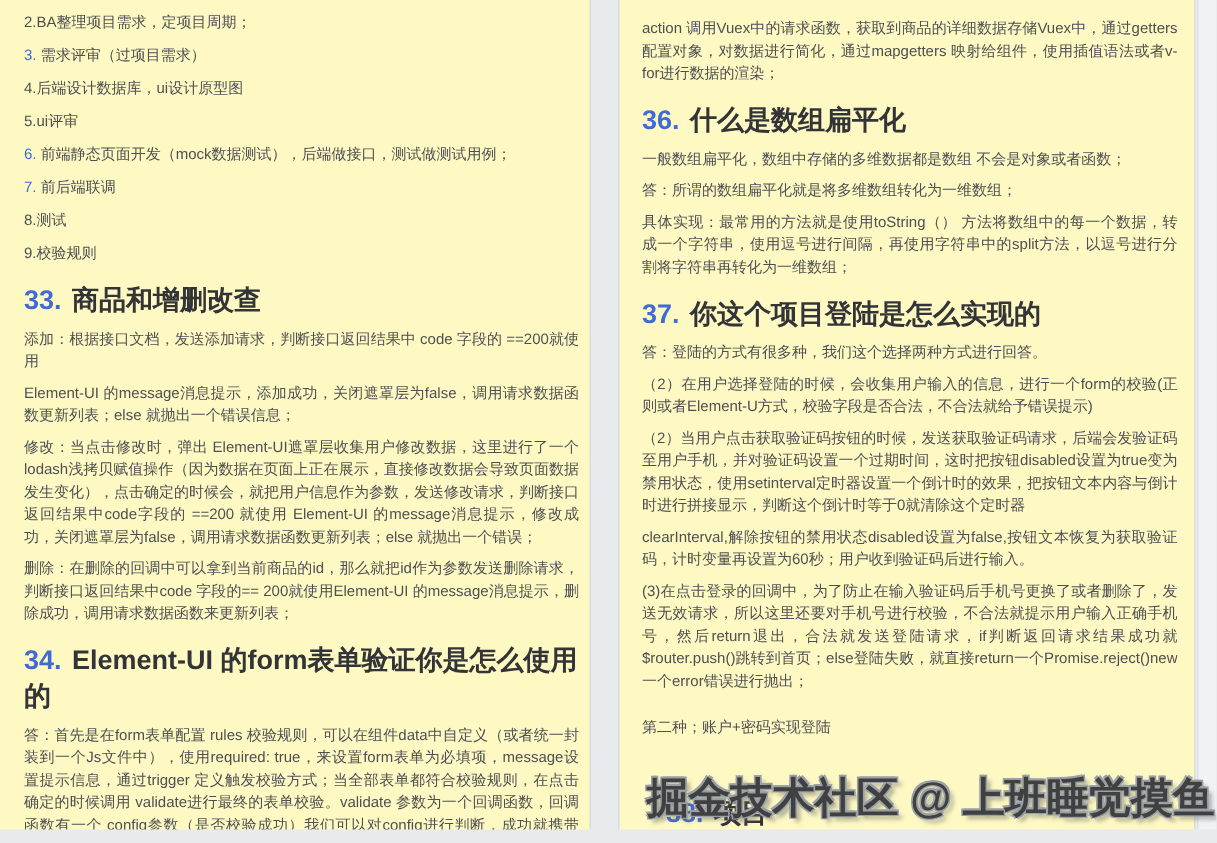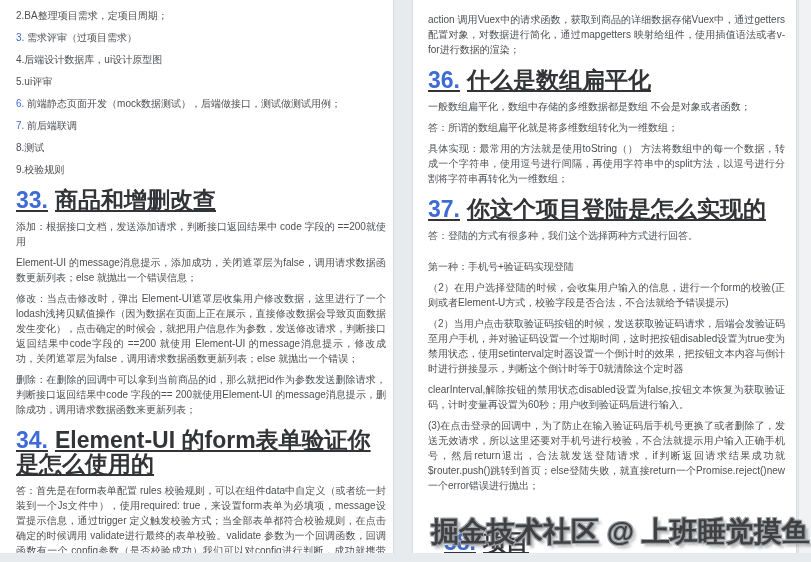--- a/index.html
+++ b/index.html
@@ -5,21 +5,21 @@
   html, body { margin: 0; padding: 0; }
   body {
     width: 811px; height: 562px;
     background: #e7ebee;
     position: relative;
     overflow: hidden;
     font-family: "Liberation Sans", sans-serif;
   }
   .page {
     position: absolute; top: 0;
-    background: #ffffff;
+    background: #fef9c3;
     height: 553px;
     box-sizing: border-box;
     overflow: hidden;
   }
   .page-left {
     left: 0; width: 394px;
     padding: 8px 7px 0 16px;
     border-right: 1px solid #d7dce0;
   }
   .page-right {
@@ -37,26 +37,25 @@
   p {
     margin: 0 0 6px 0;
     font-size: 10px;
     line-height: 15px;
     color: #4d4f53;
     text-align: justify;
   }
   .li { margin: 0 0 7px 0; text-align: left; }
   .blue { color: #3e6bd6; }
   h2 {
-    font-size: 23px;
+    font-size: 18px;
     line-height: 24px;
     font-weight: bold;
     color: #333437;
     margin: 11px 0 7px 0;
-    text-decoration: underline;
   }
   h2 .num { color: #3e6bd6; margin-right: 7px; }
   .gap { margin-top: 16px; }
   .flow-clip { max-height: 498px; overflow: hidden; }
   .h38 {
     position: absolute; left: 15px; top: 514px;
     margin: 16px;
   }
   .watermark {
     position: absolute; left: 431px; top: 513px;
@@ -103,21 +102,20 @@
   <div class="flow-clip">
     <p>action 调用Vuex中的请求函数，获取到商品的详细数据存储Vuex中，通过getters 配置对象，对数据进行简化，通过mapgetters 映射给组件，使用插值语法或者v-for进行数据的渲染；</p>
 
     <h2><span class="num">36.</span><span>什么是数组扁平化</span></h2>
     <p>一般数组扁平化，数组中存储的多维数据都是数组 不会是对象或者函数；</p>
     <p>答：所谓的数组扁平化就是将多维数组转化为一维数组；</p>
     <p>具体实现：最常用的方法就是使用toString（） 方法将数组中的每一个数据，转成一个字符串，使用逗号进行间隔，再使用字符串中的split方法，以逗号进行分割将字符串再转化为一维数组；</p>
 
     <h2><span class="num">37.</span><span>你这个项目登陆是怎么实现的</span></h2>
     <p>答：登陆的方式有很多种，我们这个选择两种方式进行回答。</p>
-    <p class="gap">第一种：手机号+验证码实现登陆</p>
     <p>（2）在用户选择登陆的时候，会收集用户输入的信息，进行一个form的校验(正则或者Element-U方式，校验字段是否合法，不合法就给予错误提示)</p>
     <p>（2）当用户点击获取验证码按钮的时候，发送获取验证码请求，后端会发验证码至用户手机，并对验证码设置一个过期时间，这时把按钮disabled设置为true变为禁用状态，使用setinterval定时器设置一个倒计时的效果，把按钮文本内容与倒计时进行拼接显示，判断这个倒计时等于0就清除这个定时器</p>
     <p>clearInterval,解除按钮的禁用状态disabled设置为false,按钮文本恢复为获取验证码，计时变量再设置为60秒；用户收到验证码后进行输入。</p>
     <p>(3)在点击登录的回调中，为了防止在输入验证码后手机号更换了或者删除了，发送无效请求，所以这里还要对手机号进行校验，不合法就提示用户输入正确手机号，然后return退出，合法就发送登陆请求，if判断返回请求结果成功就$router.push()跳转到首页；else登陆失败，就直接return一个Promise.reject()new一个error错误进行抛出；</p>
     <p class="gap">第二种；账户+密码实现登陆</p>
 
   </div>
 
   <h2 class="h38"><span class="num">38.</span><span>项目</span></h2>
 </div>

